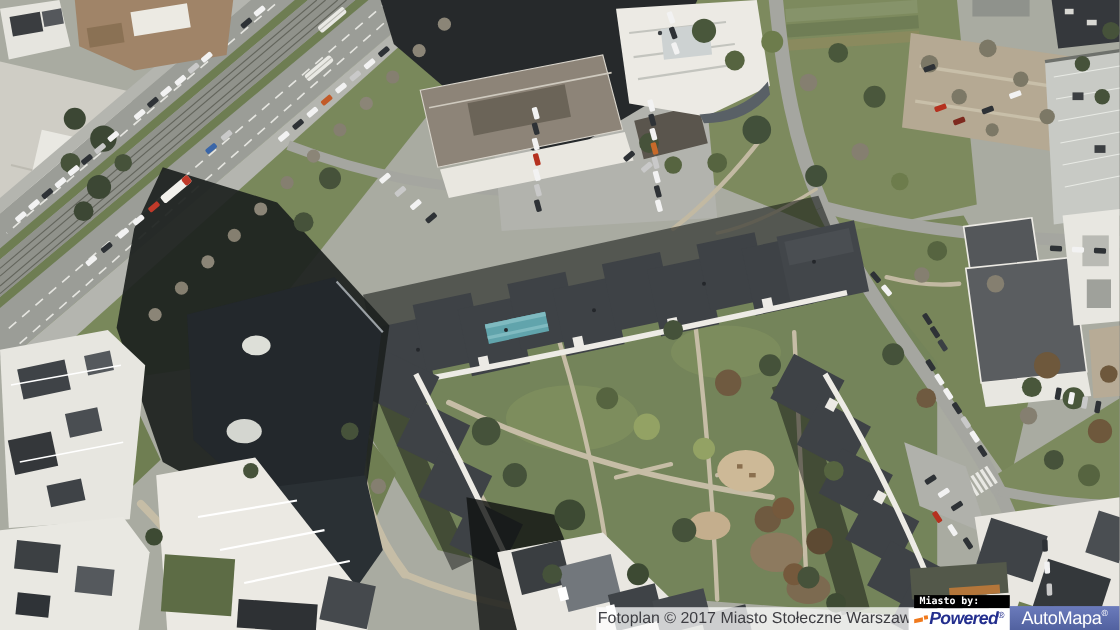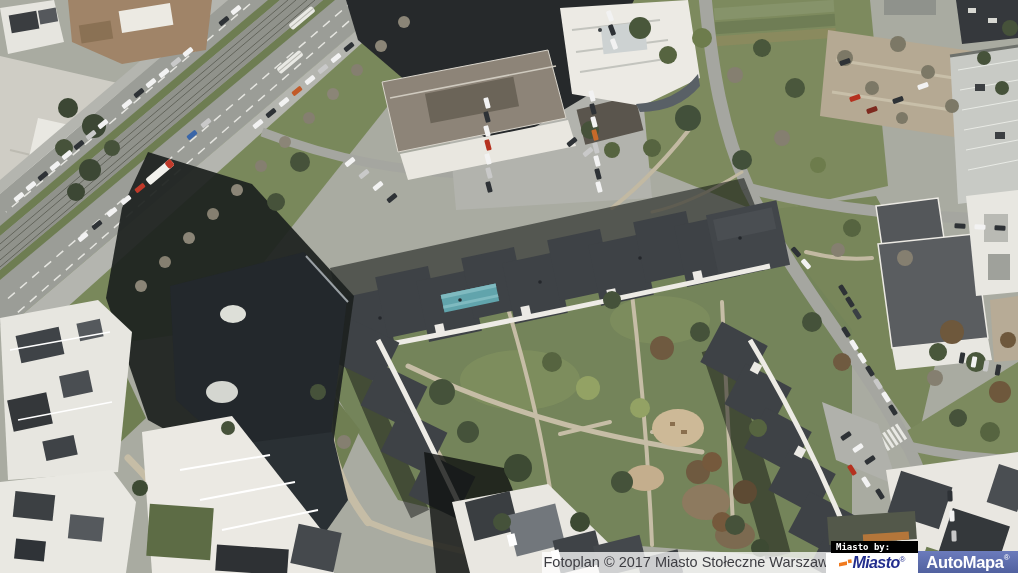--- a/index.html
+++ b/index.html
@@ -14,21 +14,21 @@
     font-family:"DejaVu Sans Mono",monospace;font-size:9px;font-weight:bold;line-height:12px;padding-left:5px;}
   .targeo{position:absolute;left:826px;bottom:0;width:92px;height:20px;background:#fff;
     display:flex;align-items:center;justify-content:center;text-decoration:none;}
   .targeo .name{font-size:16px;font-weight:bold;font-style:italic;
     color:var(--targeo-navy);letter-spacing:-0.6px;line-height:1;}
   .targeo sup{font-size:8px;color:var(--targeo-navy);line-height:1;margin-top:-7px;}
   .tmark{width:13px;height:14px;margin-right:1px;flex:0 0 auto;}
   .automapa{position:absolute;left:918px;bottom:0;width:100px;height:22px;
     background:linear-gradient(180deg,var(--automapa-bg-top) 0%,var(--automapa-bg-bottom) 100%);
     display:flex;align-items:center;justify-content:center;text-decoration:none;}
-  .automapa .name{font-size:16.5px;font-weight:bold;color:var(--automapa-text);
+  .automapa .name{font-size:16.5px;font-weight:normal;color:var(--automapa-text);
     letter-spacing:-0.3px;line-height:1;}
   .automapa sup{font-size:8px;color:var(--automapa-text);line-height:1;margin-top:-8px;}
 </style>
 </head>
 <body>
 
 <div class="screen">
 
 <svg class="map" width="1018" height="573" viewBox="0 0 1018 573">
   <defs>
@@ -593,21 +593,21 @@
 
 <div class="powered">
   <span>Miasto by:</span>
 </div>
 
 <a class="targeo">
   <svg class="tmark" viewBox="0 0 13 14">
     <path d="M0,7 L8,5.2 L8,9 L0,10.6 Z" fill="var(--targeo-orange)"></path>
     <rect x="9" y="3.5" width="3.6" height="3.6" fill="var(--targeo-orange)" transform="rotate(-8 10.8 5.3)"></rect>
   </svg>
-  <span class="name">Miasto</span>
+  <span class="name">Powered</span>
   <sup>®</sup>
 </a>
 
 <a class="automapa">
   <span class="name">AutoMapa</span>
   <sup>®</sup>
 </a>
 
 </div>
 

